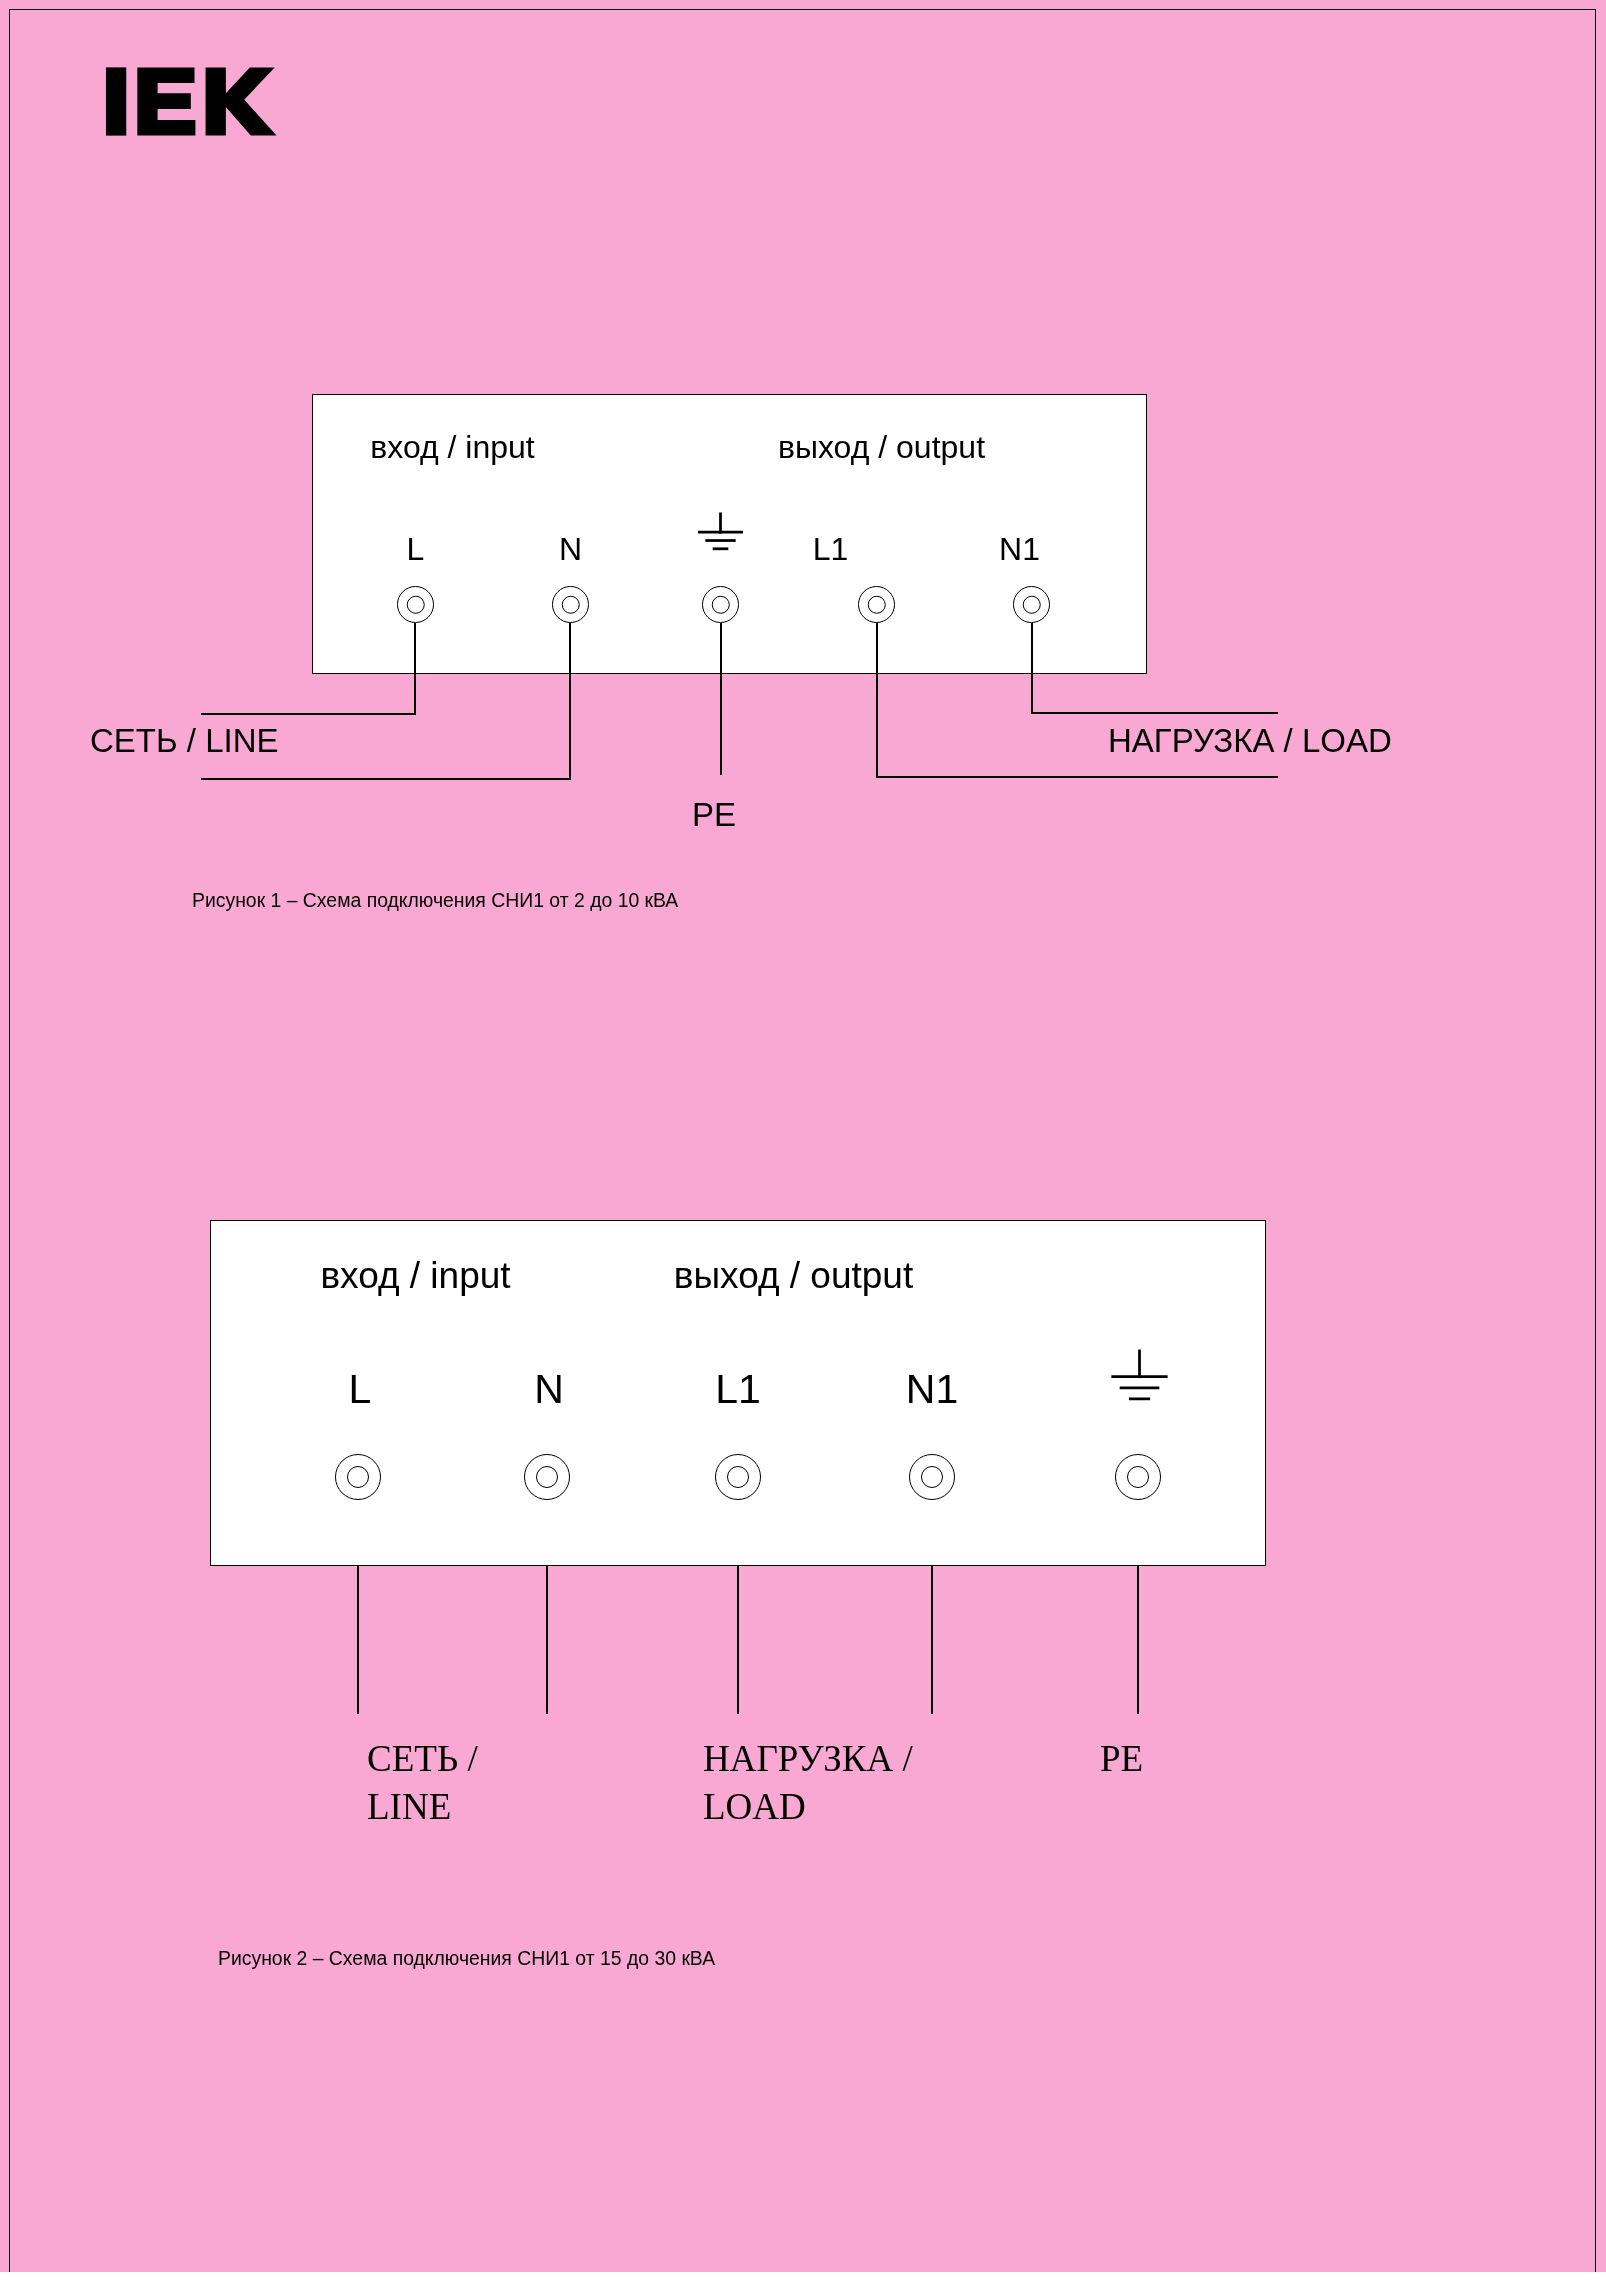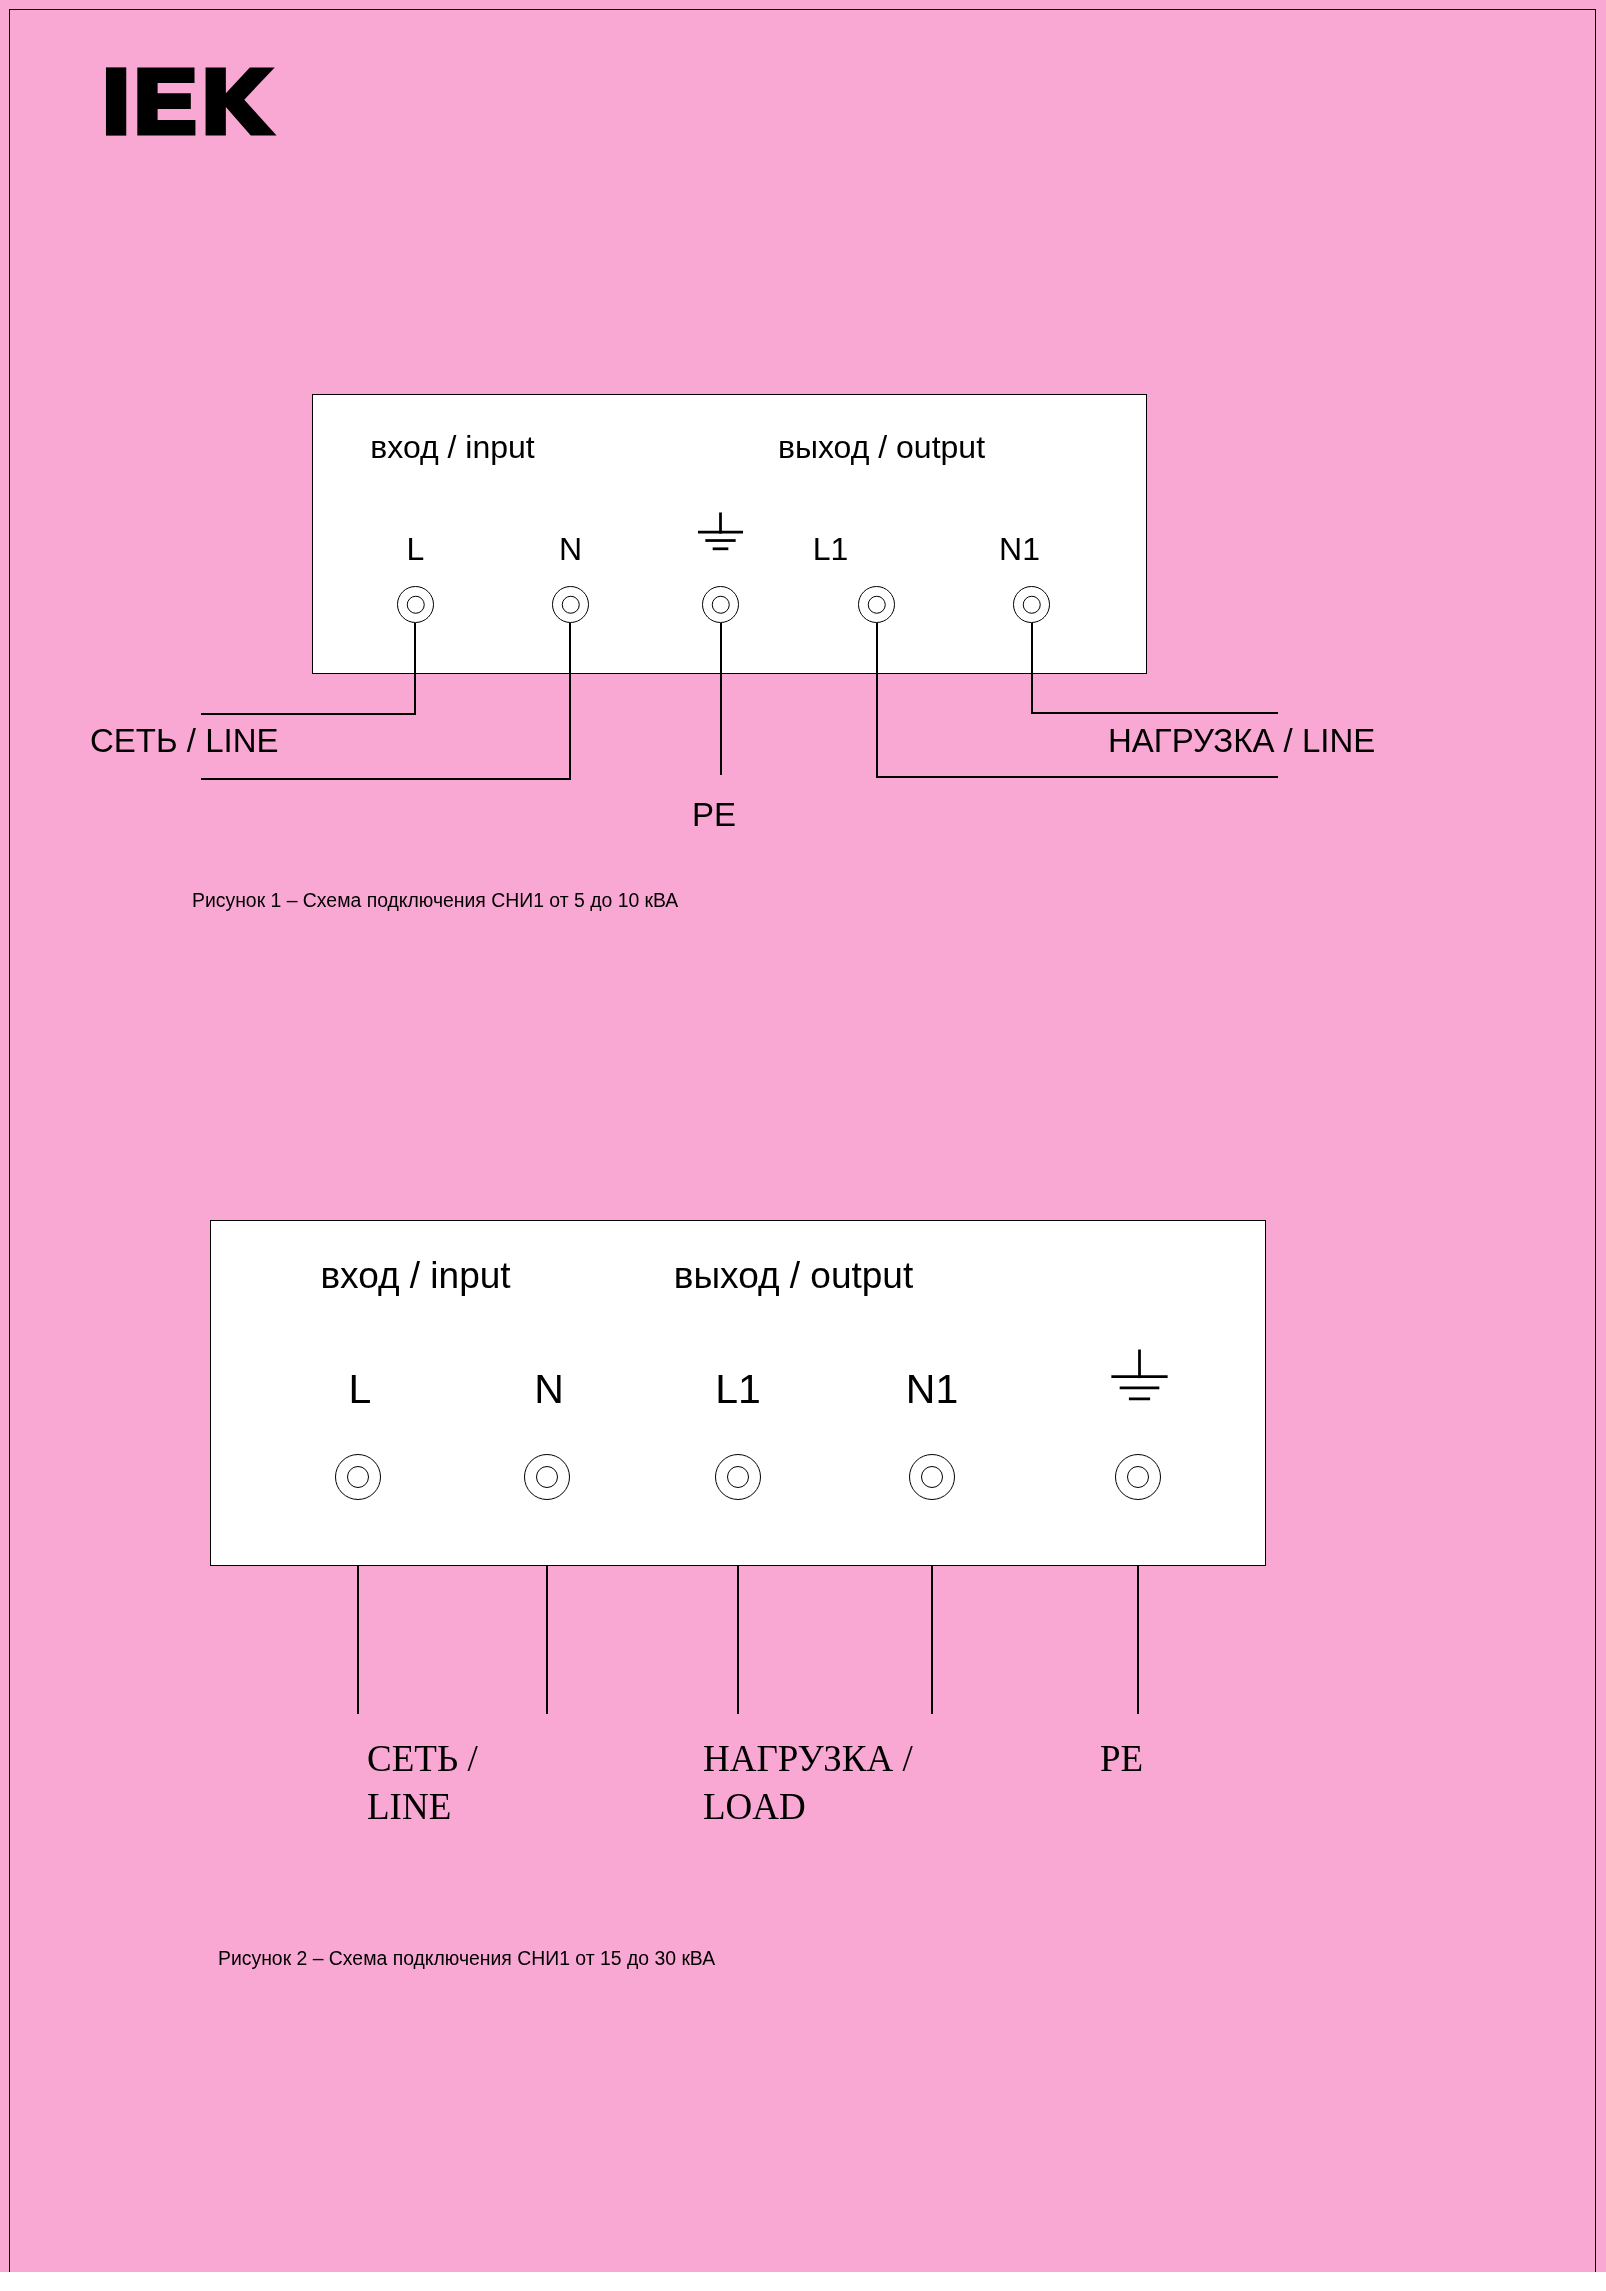--- a/index.html
+++ b/index.html
@@ -160,23 +160,23 @@
 
     <div class="wire-v" style="left:720px; top:623px; height:152px;"></div>
 
     <div class="wire-v" style="left:876px; top:623px; height:155px;"></div>
     <div class="wire-h" style="left:876px; top:776px; width:402px;"></div>
     <div class="wire-v" style="left:1031px; top:623px; height:90px;"></div>
     <div class="wire-h" style="left:1031px; top:712px; width:247px;"></div>
 
     <div class="callout" style="left:90px; top:722px;">СЕТЬ / LINE</div>
     <div class="callout" style="left:692px; top:796px;">PE</div>
-    <div class="callout" style="left:1108px; top:722px;">НАГРУЗКА / LINE</div>
-
-    <div class="caption" style="left:192px; top:889px;">Рисунок  1 – Схема подключения СНИ1 от 5 до 10 кВА</div>
+    <div class="callout" style="left:1108px; top:722px;">НАГРУЗКА / LOAD</div>
+
+    <div class="caption" style="left:192px; top:889px;">Рисунок  1 – Схема подключения СНИ1 от 2 до 10 кВА</div>
   </div>
 
   <div class="fig2">
 
     <div class="enclosure" style="left:210px; top:1220px; width:1056px; height:346px;"></div>
 
     <div class="hdr" style="left:185px; top:1255px; width:461px;">вход / input</div>
     <div class="hdr" style="left:535px; top:1255px; width:517px;">выход / output</div>
 
     <div class="term-label" style="left:323px; top:1366px; width:74px;">L</div>

